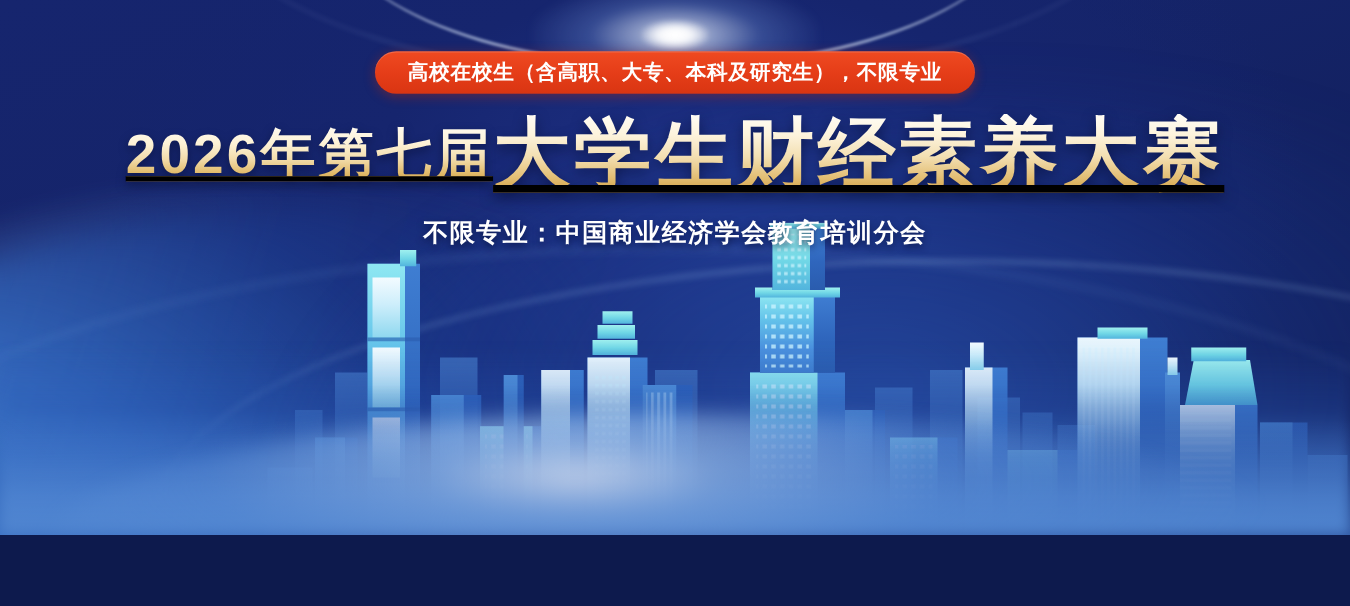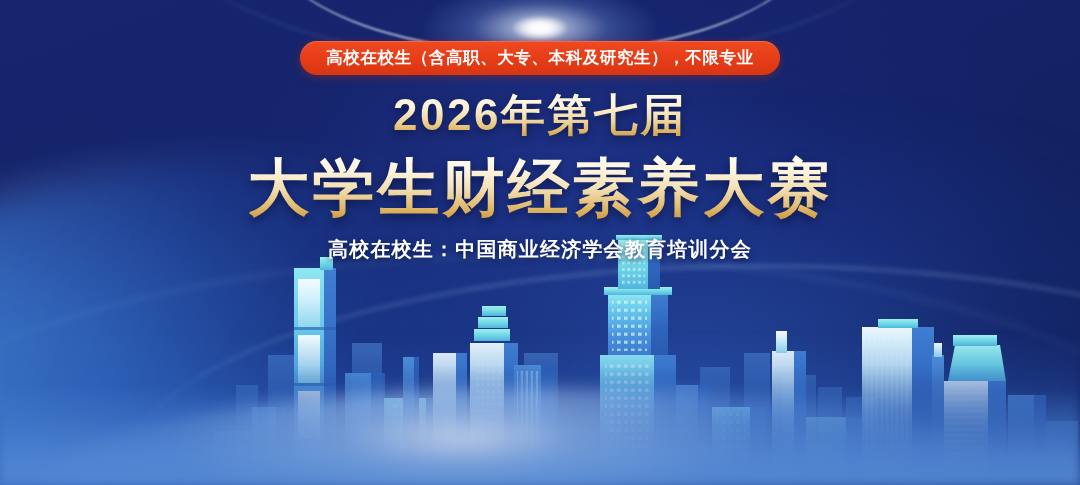--- a/index.html
+++ b/index.html
@@ -6,21 +6,21 @@
   * { margin:0; padding:0; box-sizing:border-box; }
   html, body {
     width:1080px; height:485px;
     background:#0d1a4d;
     font-family:"Liberation Sans", "DejaVu Sans", sans-serif;
     overflow:hidden;
   }
 
   .banner{
     position:relative;
-    width:1080px; height:485px;
+    width:1080px; height:428px;
     overflow:hidden;
     background:
       radial-gradient(ellipse 620px 380px at 52% 34%, #1e3186 0%, #16256e 42%, rgba(19,33,95,0) 78%),
       linear-gradient(160deg, #16256e 0%, #152469 38%, #12205e 72%, #101c52 100%);
   }
 
   
   .bg-layer{ position:absolute; inset:0; pointer-events:none; }
 
   
@@ -162,21 +162,21 @@
     background:linear-gradient(180deg,#ef4a21 0%, #e53d18 52%, #d93512 100%);
     box-shadow:0 2px 9px rgba(190,40,10,.42), inset 0 1px 0 rgba(255,255,255,.18);
     color:#ffffff;
     font-size:16.5px;
     font-weight:bold;
     letter-spacing:.6px;
     white-space:nowrap;
     pointer-events:auto;
   }
 
-  .title-wrap{ display:flex; flex-direction:column; align-items:center; }
+  .title-wrap{ display:flex; flex-direction:row; align-items:center;text-decoration:underline; }
 
   .title-line1{
     margin-top:17px;
     font-size:44px;
     font-weight:bold;
     letter-spacing:2.5px;
     line-height:1.06;
     background:linear-gradient(180deg,#fefaf0 0%, #fdf2d6 30%, #f2dcab 56%, #dfb765 82%, #cc9a3c 100%);
     -webkit-background-clip:text; background-clip:text;
     -webkit-text-fill-color:transparent; color:transparent;
@@ -448,16 +448,16 @@
 
   <div class="content">
 
     <div class="pill">高校在校生（含高职、大专、本科及研究生），不限专业</div>
 
     <div class="title-wrap">
       <div class="title-line1">2026年第七届</div>
       <div class="title-line2">大学生财经素养大赛</div>
     </div>
 
-    <div class="subtitle">高校在校生：中国商业经济学会教育培训分会</div>
+    <div class="subtitle">不限专业：中国商业经济学会教育培训分会</div>
 
   </div>
 </div>
 
 </body></html>

